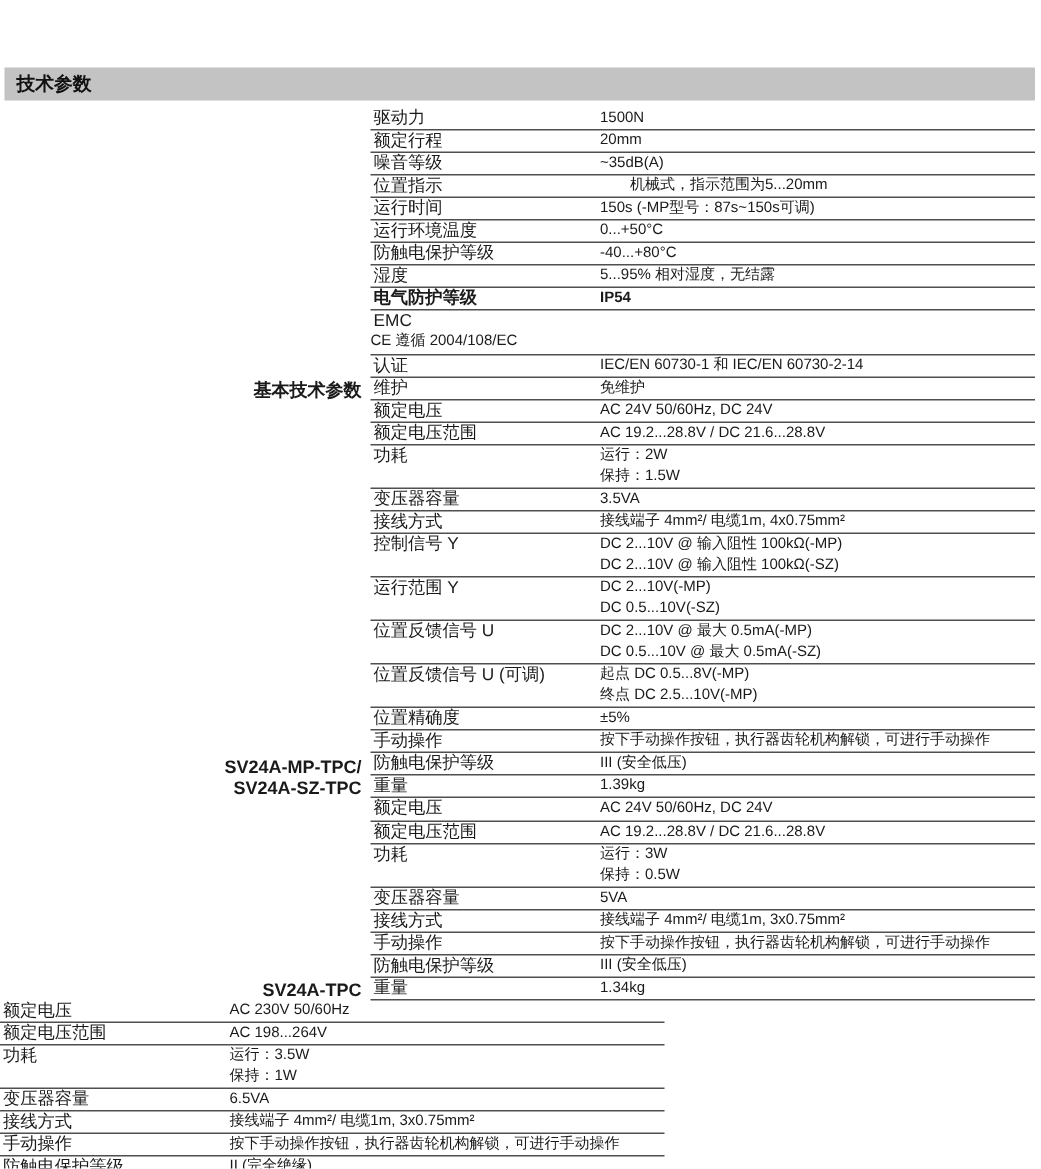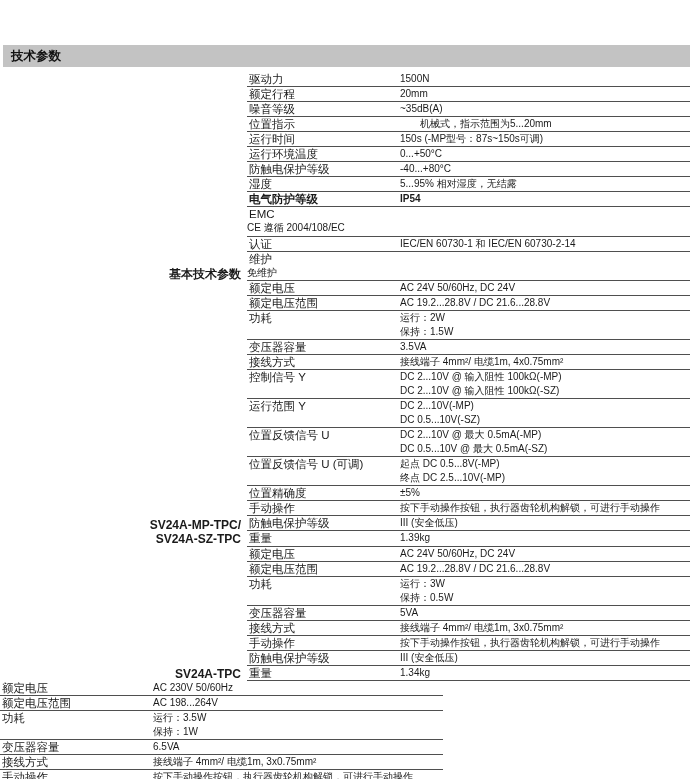--- a/index.html
+++ b/index.html
@@ -132,21 +132,21 @@
             <div class="vals">
               <div class="vline">CE 遵循 2004/108/EC</div>
             </div>
           </div>
           <div class="trow" style="border-bottom-color: rgb(79, 79, 79);">
             <div class="param">认证</div>
             <div class="vals">
               <div class="vline">IEC/EN 60730-1 和 IEC/EN 60730-2-14</div>
             </div>
           </div>
-          <div class="trow" style="border-bottom-color: rgb(79, 79, 79); flex-direction: column;">
+          <div class="trow" style="border-bottom-color: rgb(79, 79, 79);">
             <div class="param">维护</div>
             <div class="vals">
               <div class="vline">免维护</div>
             </div>
           </div>
         </div>
       </div>
       <div class="section">
         <div class="label-col">
           <div class="label-line">SV24A-MP-TPC/</div>

